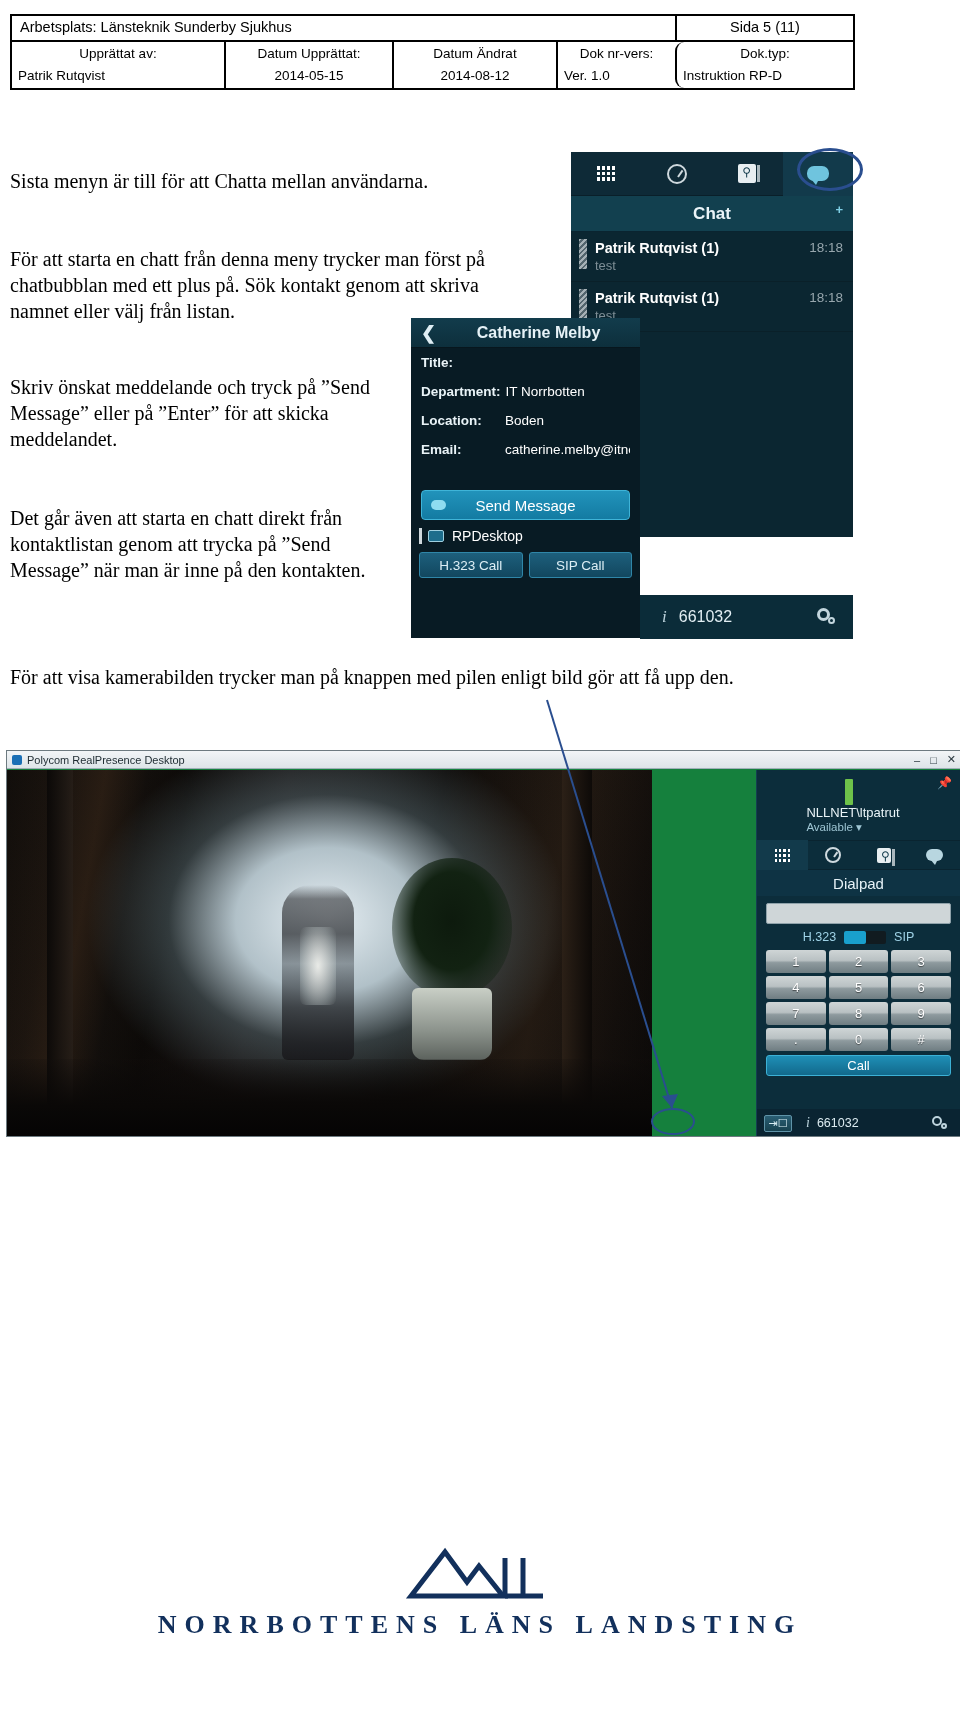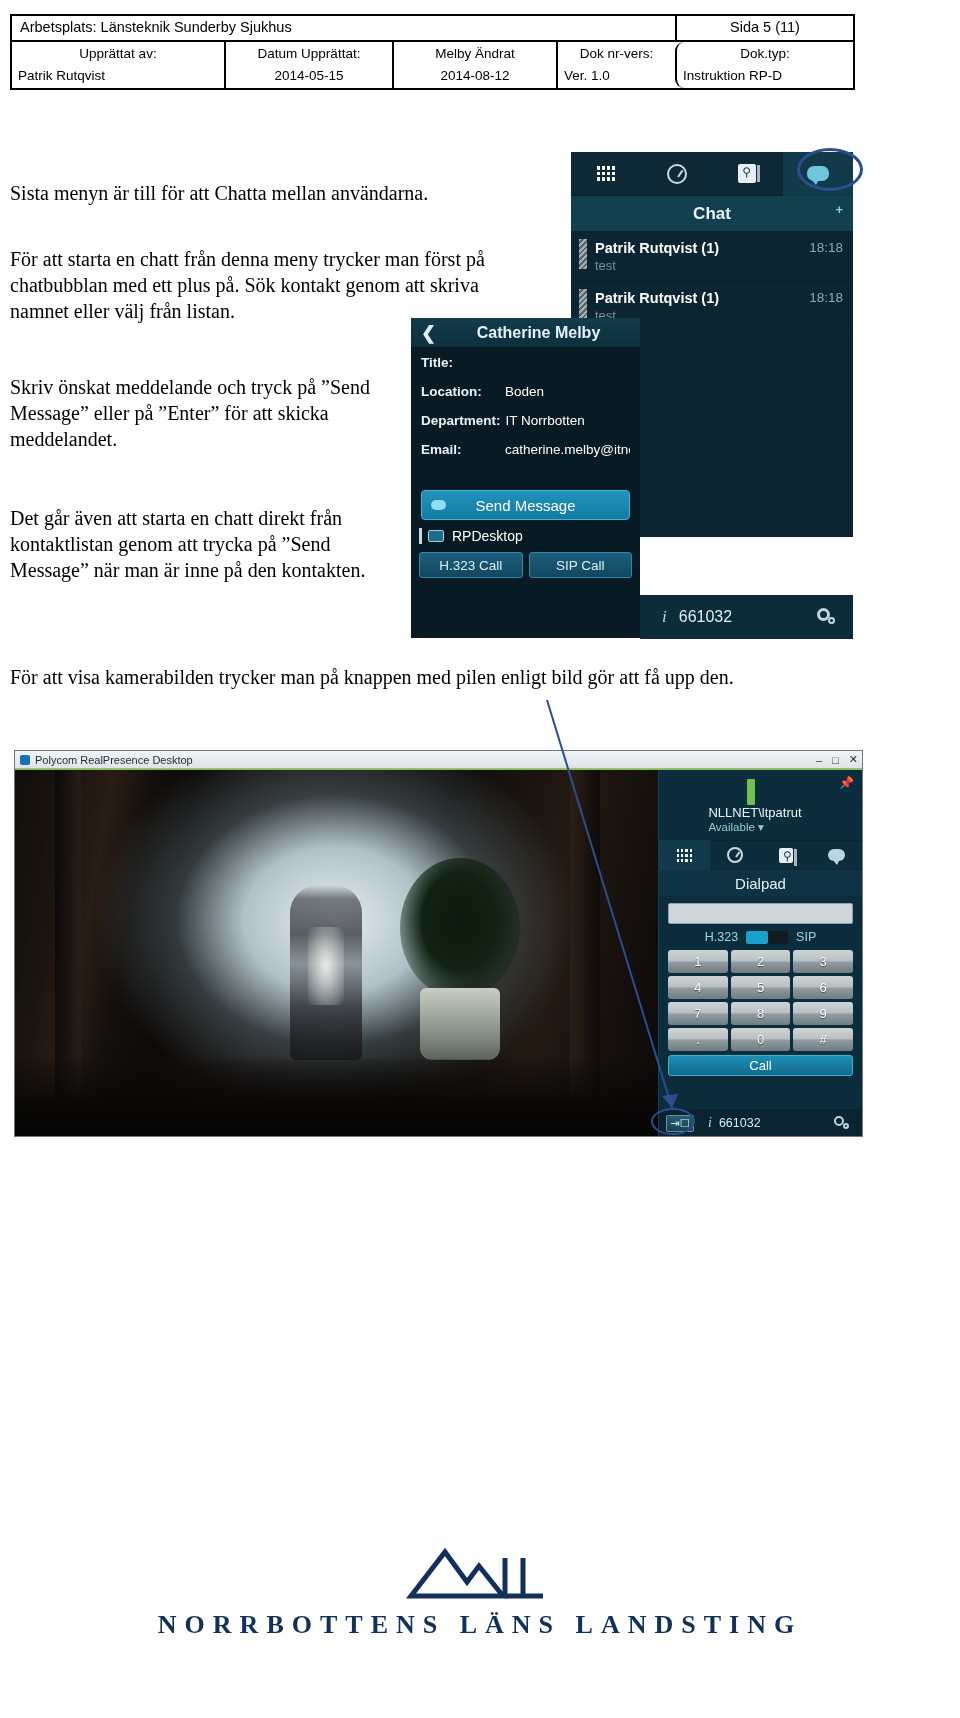--- a/index.html
+++ b/index.html
@@ -46,21 +46,21 @@
   .dh-c3 .lbl, .dh-c3 .val { text-align: center; }
   .dh-c4 { width: 119px; }
   .dh-c4 .lbl { text-align: center; }
   .dh-c4 .val { text-align: left; }
   .dh-c5 { width: 178px; border-radius: 9px; }
   .dh-c5 .lbl { text-align: center; }
   .dh-c5 .val { text-align: left; }
 
   
   .prose { position: absolute; color: #000; font-size: 20px; line-height: 26px; }
-  #p1 { left: 10px; top: 168px; width: 540px; margin-top: 12px; }
+  #p1 { left: 10px; top: 168px; width: 540px; }
   #p2 { left: 10px; top: 246px; width: 530px; }
   #p3 { left: 10px; top: 374px; width: 400px; }
   #p4 { left: 10px; top: 505px; width: 380px; }
   #p5 { left: 10px; top: 664px; width: 810px; }
 
   
   .chat-panel {
     position: absolute; left: 571px; top: 152px; width: 282px; height: 385px;
     background: #0b2631;
     font-family: "Liberation Sans", sans-serif;
@@ -172,23 +172,23 @@
   .status-strip .num { color: #e2eef3; font-size: 16px; }
   .status-strip .gear { margin-left: auto; margin-right: 16px; position: relative;
     width: 20px; height: 20px; }
   .status-strip .gear .g1 { position: absolute; left: 0; top: 1px; width: 13px; height: 13px;
     border: 3px solid #c3d6de; border-radius: 50%; }
   .status-strip .gear .g2 { position: absolute; left: 11px; top: 10px; width: 7px; height: 7px;
     border: 2px solid #c3d6de; border-radius: 50%; }
 
   
   .poly-win {
-    position: absolute; left: 6px; top: 750px; width: 849px; height: 387px;
-    border: 1px solid #6d7a80; background: #84cc16;
-    font-family: "Liberation Sans", sans-serif; overflow: hidden; margin-left: 8px;
+    position: absolute; left: 6px; top: 750px; width: 955px; height: 387px;
+    border: 1px solid #6d7a80; background: #15803d;
+    font-family: "Liberation Sans", sans-serif; overflow: hidden;
   }
   .poly-title {
     height: 18px; background: linear-gradient(#f2f5f7, #dde4e8);
     display: flex; align-items: center; padding-left: 5px;
     font-size: 11px; color: #1d2a30; border-bottom: 1px solid #9fb0b8;
   }
   .poly-title .logo { width: 10px; height: 10px; background: #1a6fb5; border-radius: 2px;
     margin-right: 5px; }
   .poly-video {
     position: absolute; left: 0; top: 19px; width: 645px; height: 367px;
@@ -308,21 +308,21 @@
   <div class="doc-header-row2">
     <div class="dh-cell dh-c1">
       <div class="lbl">Upprättat av:</div>
       <div class="val">Patrik Rutqvist</div>
     </div>
     <div class="dh-cell dh-c2">
       <div class="lbl">Datum Upprättat:</div>
       <div class="val">2014-05-15</div>
     </div>
     <div class="dh-cell dh-c3">
-      <div class="lbl">Melby Ändrat</div>
+      <div class="lbl">Datum Ändrat</div>
       <div class="val">2014-08-12</div>
     </div>
     <div class="dh-cell dh-c4">
       <div class="lbl">Dok nr-vers:</div>
       <div class="val">Ver. 1.0</div>
     </div>
     <div class="dh-cell dh-c5">
       <div class="lbl">Dok.typ:</div>
       <div class="val">Instruktion RP-D</div>
     </div>
@@ -393,27 +393,27 @@
 
 <div class="contact-panel">
   <div class="cp-head">
     <span class="cp-back">❮</span>
     <span class="t">Catherine Melby</span>
   </div>
   <div class="cp-field">
     <span class="cp-label">Title:</span>
     <span class="cp-value"></span>
   </div>
+  <div class="cp-field inline">
+    <span class="cp-label">Department:</span>
+    <span class="cp-value">IT Norrbotten</span>
+  </div>
   <div class="cp-field">
     <span class="cp-label">Location:</span>
     <span class="cp-value">Boden</span>
-  </div>
-  <div class="cp-field inline">
-    <span class="cp-label">Department:</span>
-    <span class="cp-value">IT Norrbotten</span>
   </div>
   <div class="cp-field">
     <span class="cp-label">Email:</span>
     <span class="cp-value">catherine.melby@itnor</span>
   </div>
   <div class="cp-send">
     <span class="sb"></span>
     <span>Send Message</span>
   </div>
   <div class="cp-rp">

